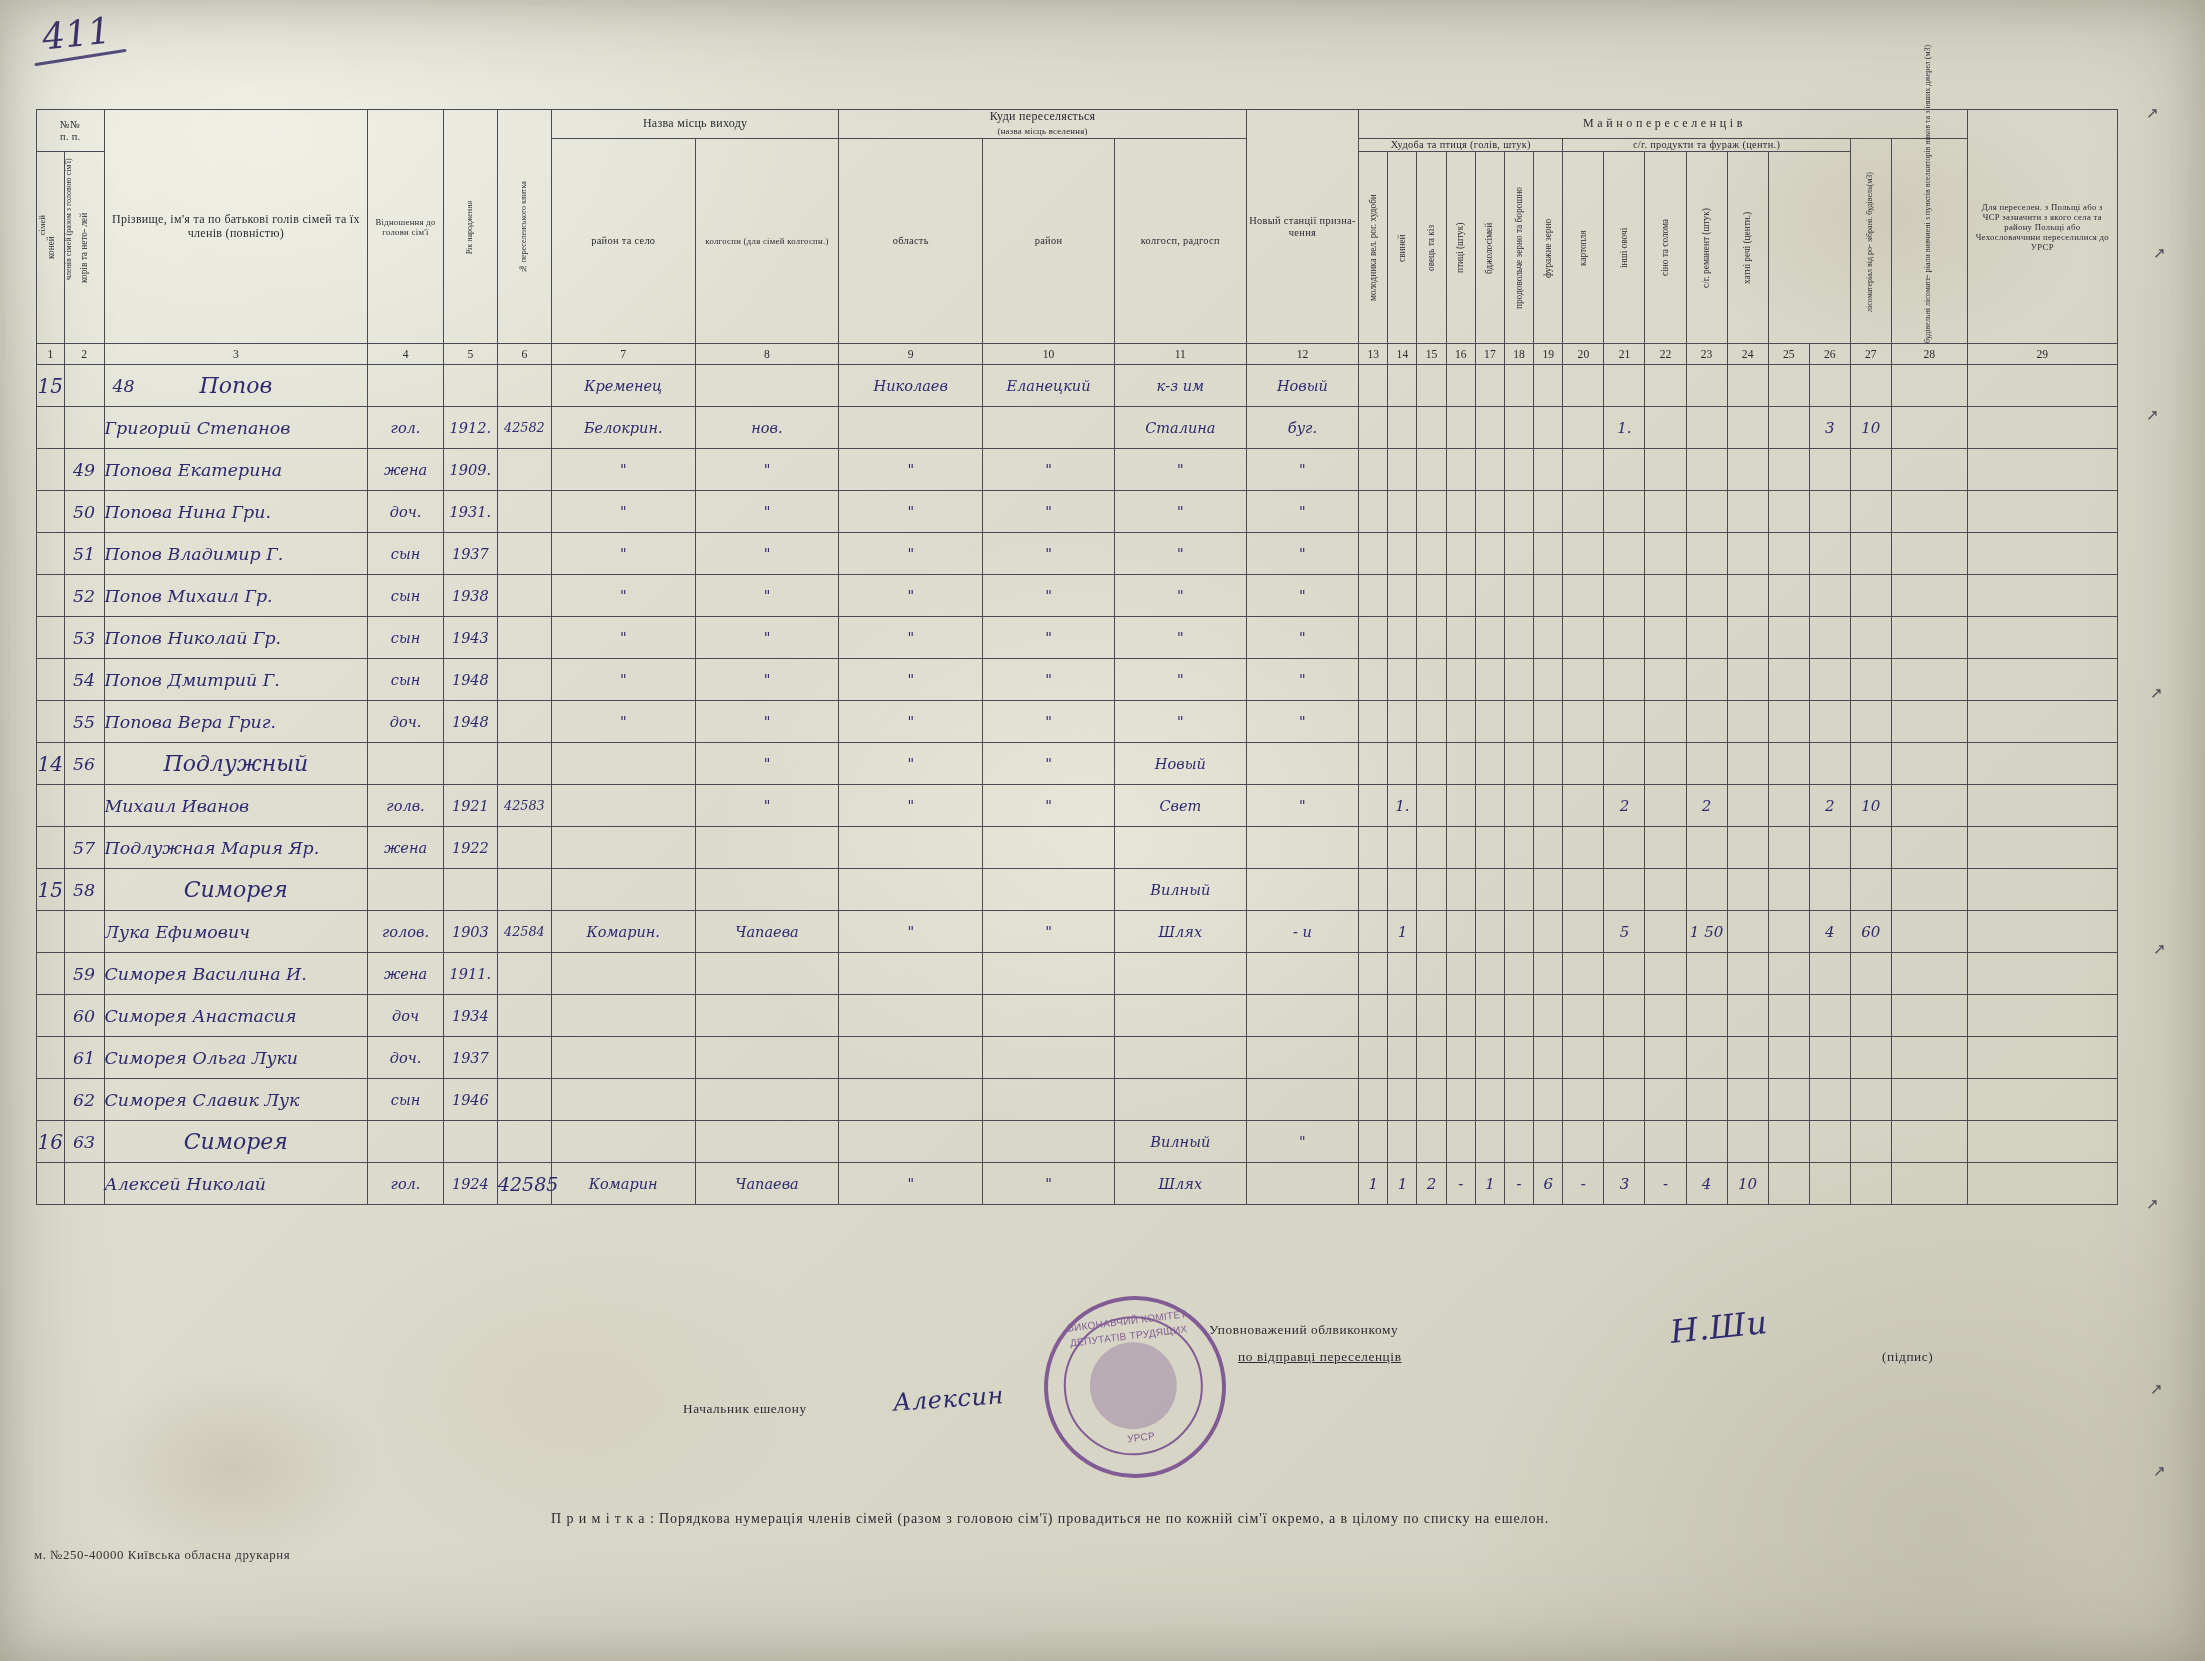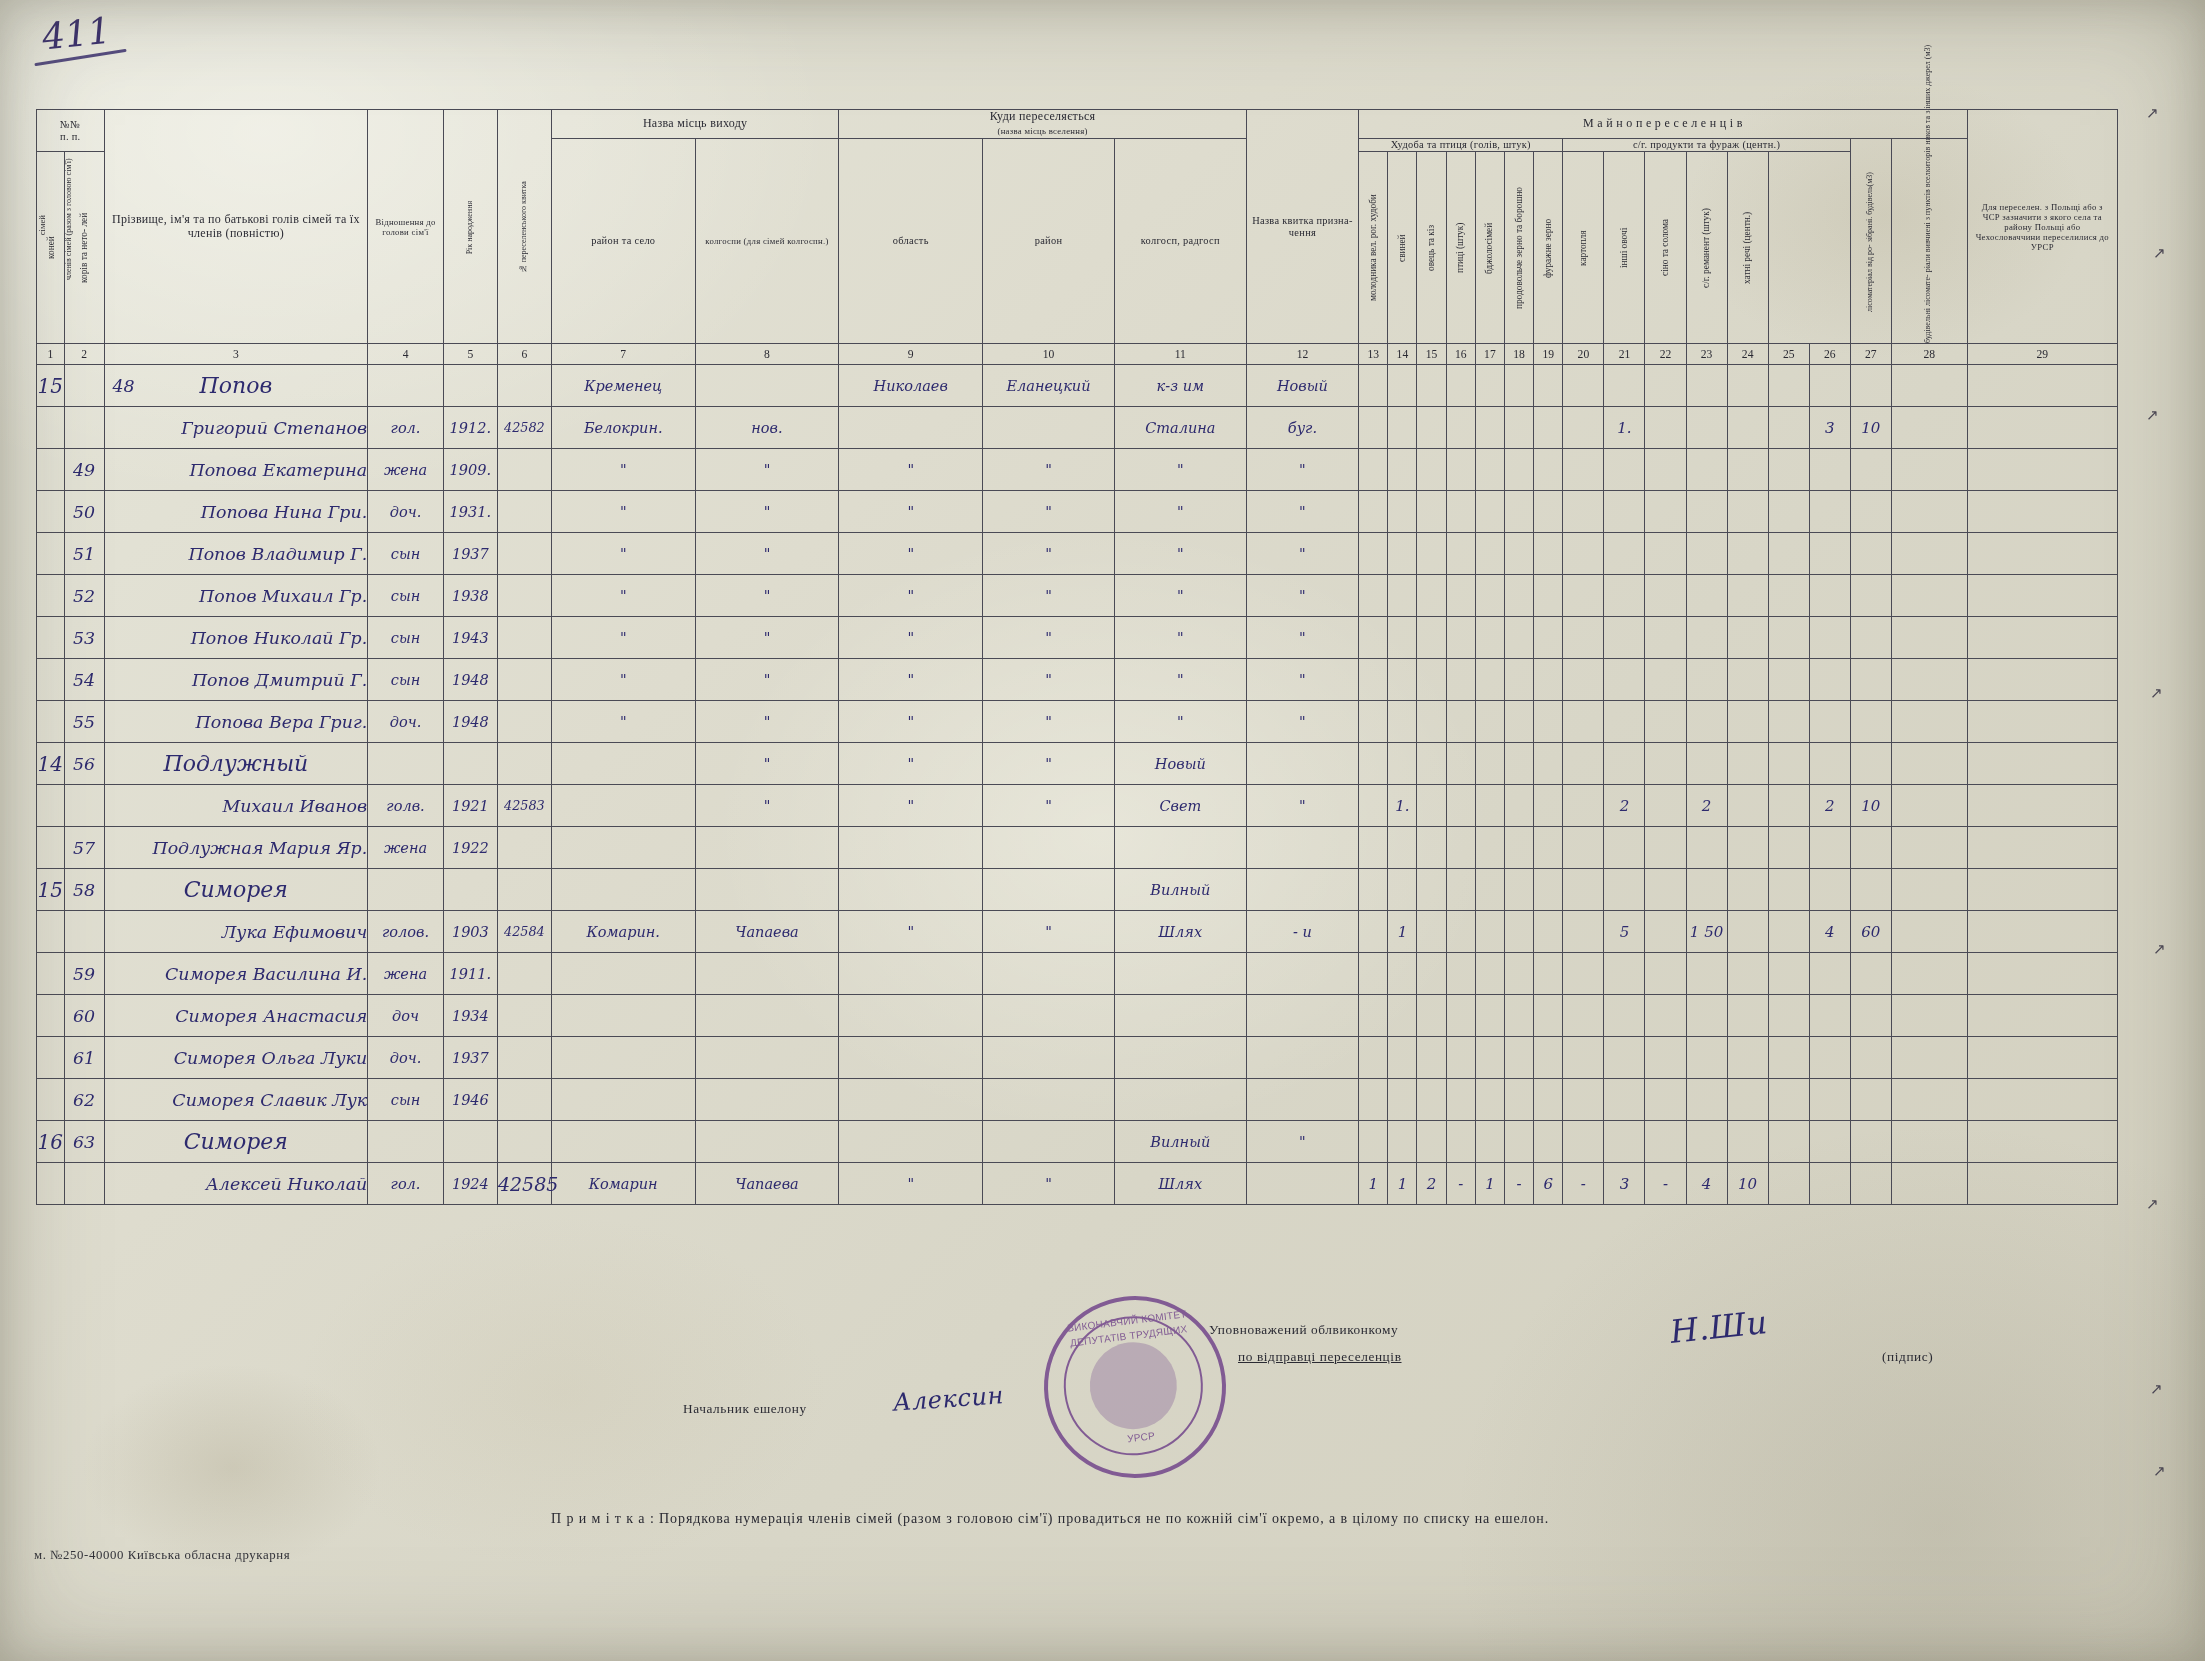--- a/index.html
+++ b/index.html
@@ -77,21 +77,21 @@
     font-family:"DejaVu Serif", serif;
     font-style:italic;
     font-size:17.4px;
     color:#2d2a6e;
     padding:0 3.5px;
     white-space:nowrap;
     overflow:visible;
   }
   .cell-hand.big{font-size:22px;}
   .cell-hand.sm{font-size:14.5px;}
-  .cell-hand.l{text-align:right;}
+  .cell-hand.l{text-align:left;}
   .cell-hand.c{text-align:center;}
 
   
   .folio{
     position:absolute;left:42px;top:12.8px;
     font-family:"DejaVu Serif",serif;
     font-style:italic;
     font-size:36px;
     color:#3a2f6e;
     transform:rotate(-6deg);
@@ -209,21 +209,21 @@
       <td class="hdr small" colspan="2" rowspan="2">№№<br>п. п.</td>
       <td class="hdr" rowspan="3">Прізвище, ім'я та по батькові голів сімей та їх членів (повністю)</td>
       <td class="hdr tiny" rowspan="3">Відношення до голови сім'ї</td>
       <td class="vert t" rowspan="3">Рік народження</td>
       <td class="vert t" rowspan="3">№ переселенського квитка</td>
       <td class="hdr" colspan="2">Назва місць виходу</td>
       <td class="hdr" colspan="3">
         <div>Куди переселяється</div>
         <div class="hdr tiny">(назва місць вселення)</div>
       </td>
-      <td class="hdr small" rowspan="3">Назва квитка призна- чення</td>
+      <td class="hdr small" rowspan="3">Новый станції призна- чення</td>
       <td class="hdr" colspan="16">М а й н о   п е р е с е л е н ц і в</td>
       <td class="hdr tiny" rowspan="3" style="padding:3.5px 4.6px;">Для переселен. з Польщі або з ЧСР зазначити з якого села та району Польщі або Чехословаччини переселилися до УРСР</td>
     </tr>
 
     <tr>
       <td class="hdr small" rowspan="2">район та село</td>
       <td class="hdr tiny" rowspan="2">колгоспи (для сімей колгоспн.)</td>
       <td class="hdr small" rowspan="2">область</td>
       <td class="hdr small" rowspan="2">район</td>
       <td class="hdr small" rowspan="2">колгосп, радгосп</td>

